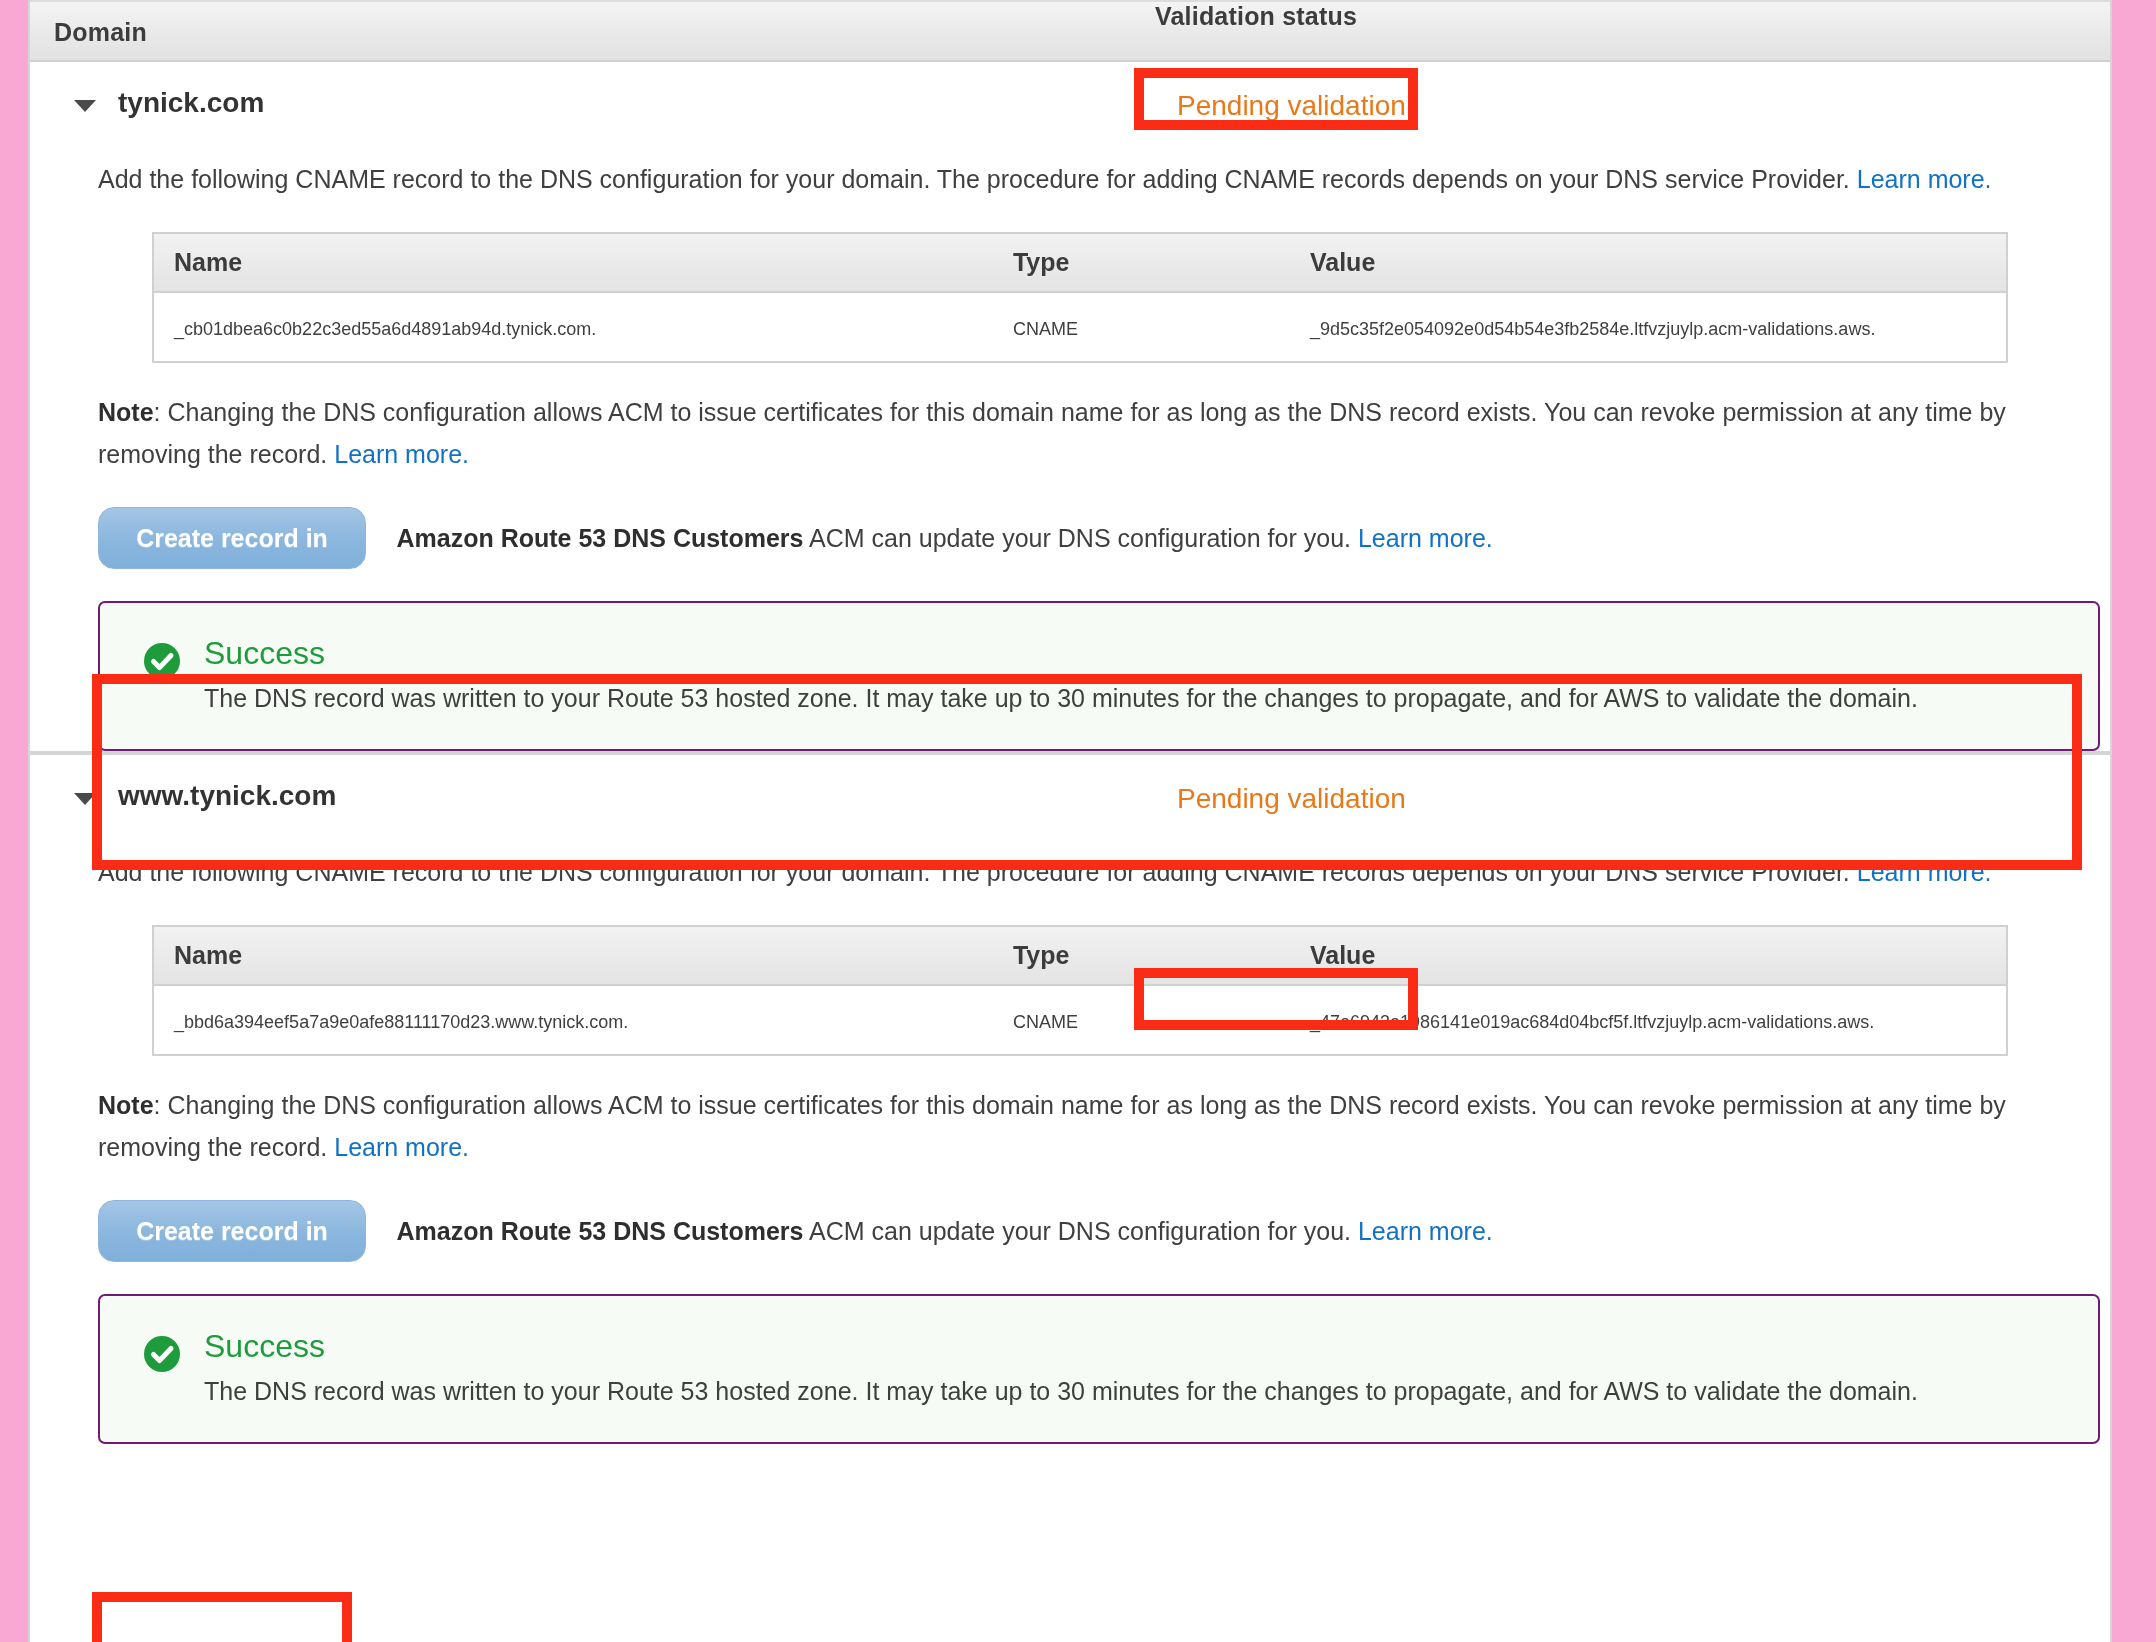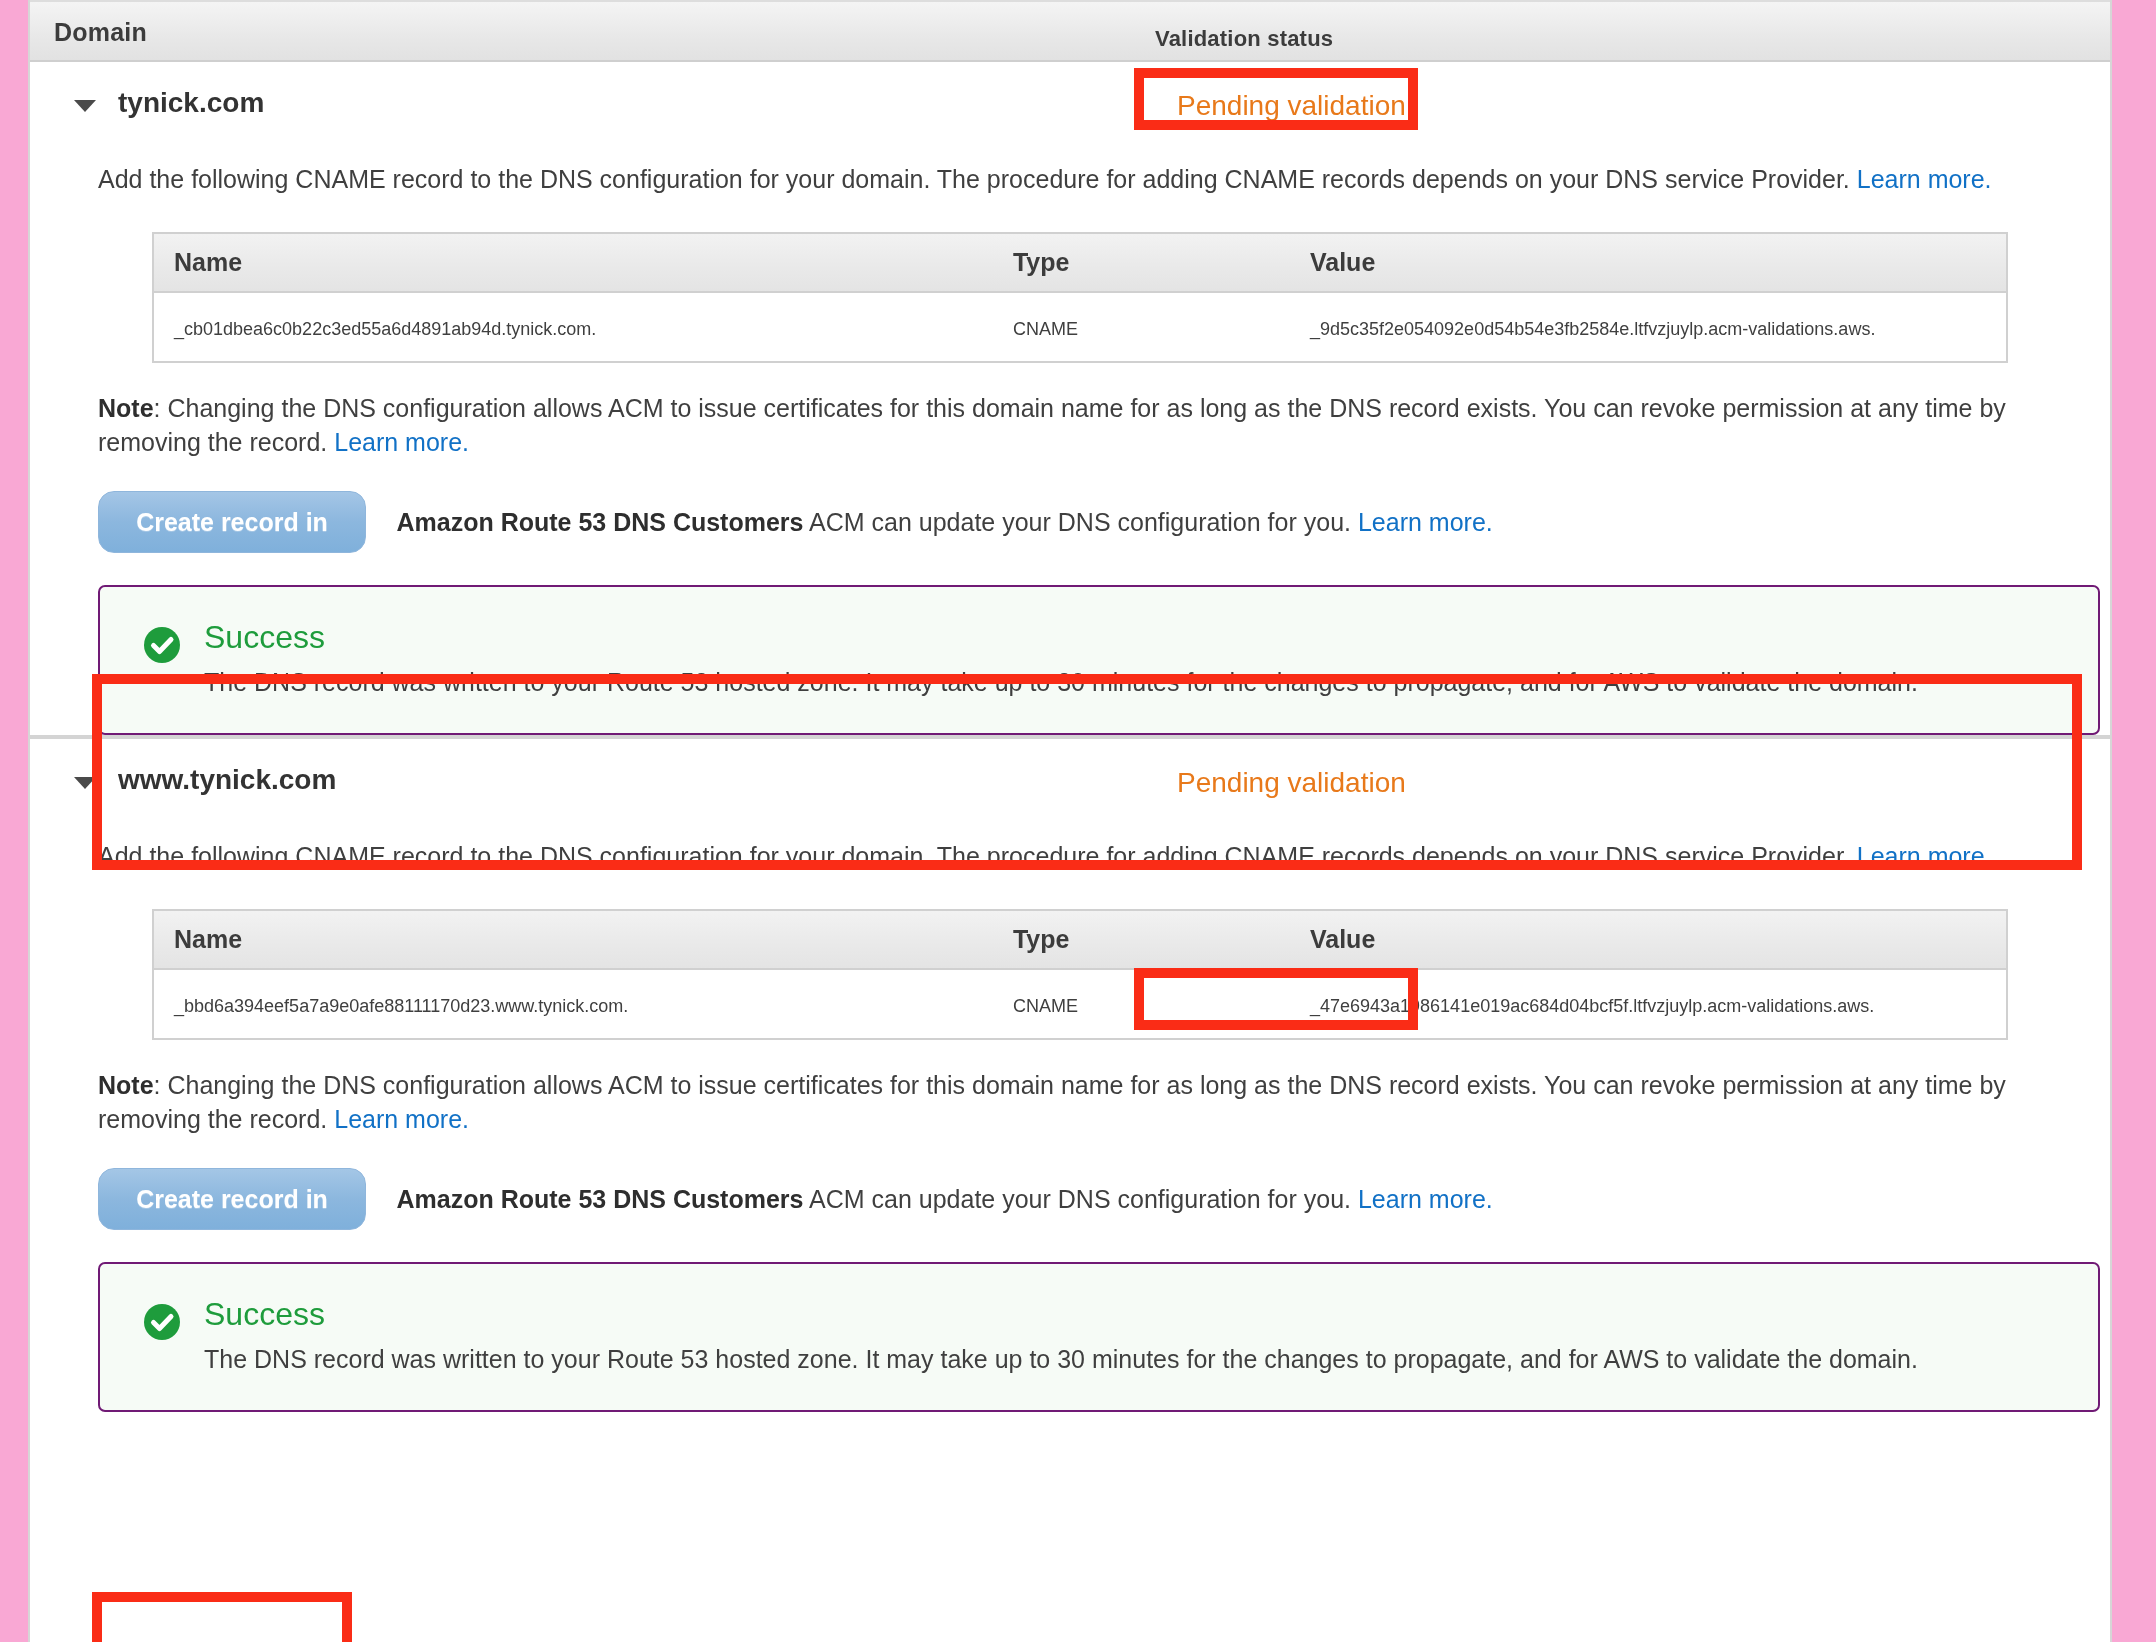--- a/index.html
+++ b/index.html
@@ -40,22 +40,22 @@
   .col-head .ch-domain {
     position: absolute;
     left: 24px; top: 16px;
     font-size: 25px;
     font-weight: bold;
     color: #3c3c3c;
     letter-spacing: .2px;
   }
   .col-head .ch-status {
     position: absolute;
-    left: 1125px; top: 24px;
-    font-size: 22px;
+    left: 1125px; top: 0;
+    font-size: 25px;
     font-weight: bold;
     color: #3c3c3c;
     letter-spacing: .2px;
   }
 
   
   .domain-section {
     position: relative;
     padding: 0;
   }
@@ -148,21 +148,21 @@
   .c-name  { width: 820px; }
   .c-type  { width: 290px; }
   .c-value { width: 700px; }
   .val-cell { word-break: break-all; }
 
   
   .note {
     margin: 28px 0 0 0;
     padding: 0 30px 0 68px;
     font-size: 25px;
-    line-height: 34px;
+    line-height: 42px;
     color: #3f3f3f;
   }
   .note b { color: #2e2e2e; }
 
   
   .r53-row {
     position: relative;
     margin: 32px 0 0 68px;
     height: 64px;
   }

